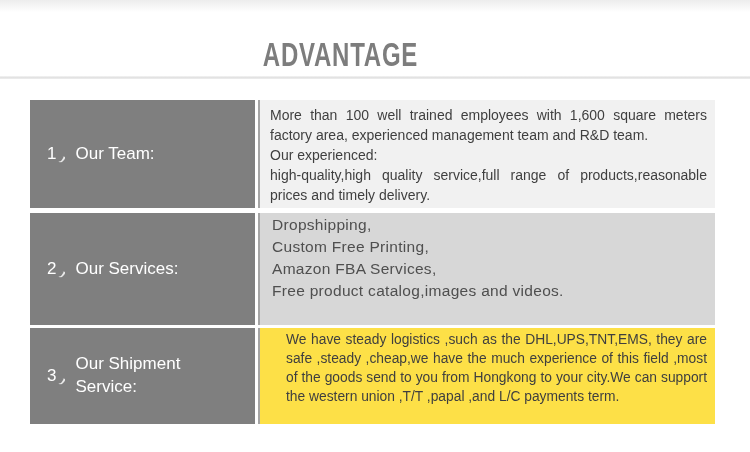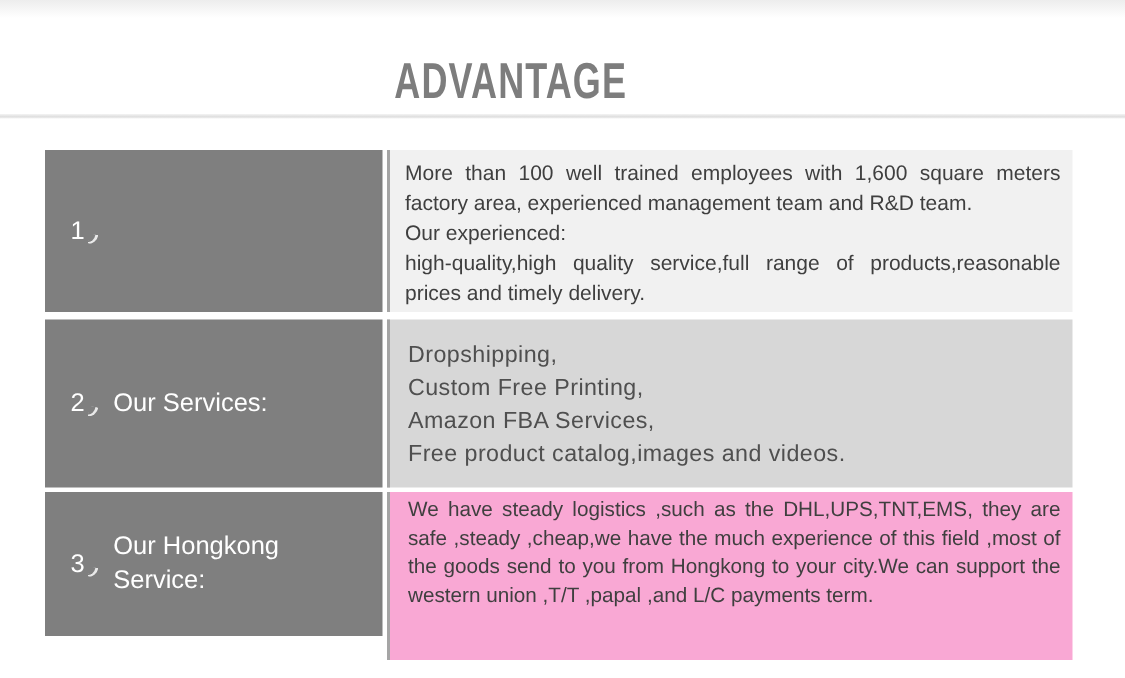--- a/index.html
+++ b/index.html
@@ -62,46 +62,47 @@
     border-left:2px solid #a5a5a5;
     color:#3f3f3f;
   }
   .content-r1 {
     top:100px; height:108px; background:#f1f1f1;
     padding:5px 8px 4px 10px;
     font-size:14px; line-height:20px; text-align:justify;
   }
   .content-r2 {
     top:213px; height:112px; background:#d7d7d7;
-    padding:13px 8px 0 12px;
+    padding:1px 8px 0 12px;
     font-size:15.5px; line-height:22px; letter-spacing:0.3px;
     color:#4f4f4f;
   }
   .content-r3 {
-    top:328px; height:112px; background:#f9a8d4;
-    padding:2px 8px 0 12px;
+    top:328px; height:96px; background:#fde047;
+    padding:2px 8px 0 26px;
     font-size:13.8px; line-height:19px; text-align:justify;
   }
   .content-r2 .svc-line { white-space:nowrap; }
 </style>
 </head>
 <body>
 
 <div id="stage">
 
   <div class="top-fade"></div>
 
   <div class="title-wrap">
     <span class="title-text">ADVANTAGE</span>
   </div>
   <div class="title-divider"></div>
 
   <div class="label-box label-r1">
     <span class="num">1</span>
     <span class="enum-comma"></span>
+    <span class="lbl">Our Team:</span>
   </div>
   <div class="content-box content-r1">
     <div>More than 100 well trained employees with 1,600 square meters factory area, experienced management team and R&amp;D team.</div>
     <div>Our experienced:</div>
     <div>high-quality,high quality service,full range of products,reasonable prices and timely delivery.</div>
   </div>
 
   <div class="label-box label-r2">
     <span class="num">2</span>
     <span class="enum-comma"></span>
@@ -110,19 +111,19 @@
   <div class="content-box content-r2">
     <div class="svc-line">Dropshipping,</div>
     <div class="svc-line">Custom Free Printing,</div>
     <div class="svc-line">Amazon FBA Services,</div>
     <div class="svc-line">Free product catalog,images and videos.</div>
   </div>
 
   <div class="label-box label-r3">
     <span class="num">3</span>
     <span class="enum-comma"></span>
-    <span class="lbl">Our Hongkong Service:</span>
+    <span class="lbl">Our Shipment Service:</span>
   </div>
   <div class="content-box content-r3">
     <div>We have steady logistics ,such as the DHL,UPS,TNT,EMS, they are safe ,steady ,cheap,we have the much experience of this field ,most of the goods send to you from Hongkong to your city.We can support the western union ,T/T ,papal ,and L/C payments term.</div>
   </div>
 
 </div>
 
 </body></html>

